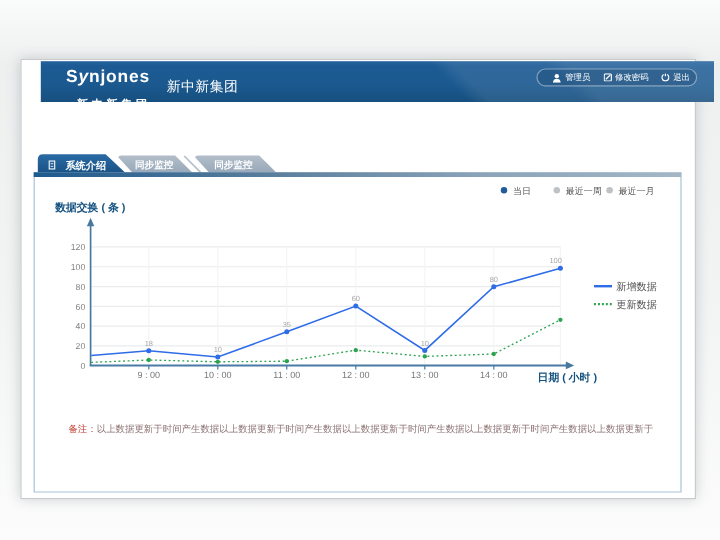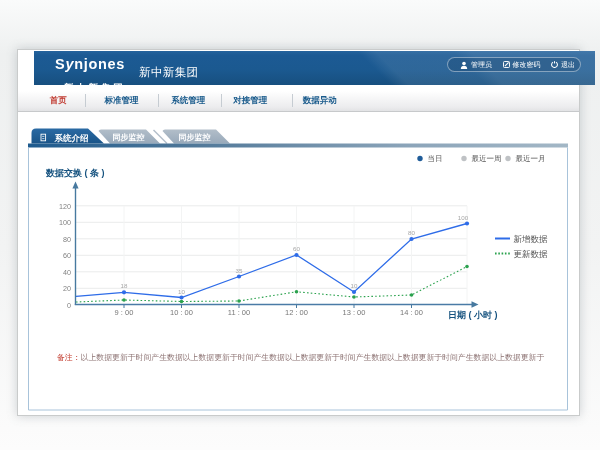--- a/index.html
+++ b/index.html
@@ -61,31 +61,20 @@
             <rect x="0.6" y="0.6" width="6.8" height="6.8" rx="1" fill="none" stroke="#fff" stroke-width="1.1"></rect>
             <line x1="2.2" y1="5.8" x2="6.4" y2="1.6" stroke="#fff" stroke-width="1.2"></line>
           </svg>修改密码</span>
       <span class="gap"></span>
       <span><svg width="7" height="7" viewBox="0 0 8 8">
             <path d="M2.3 1.3 A3.3 3.3 0 1 0 5.7 1.3" fill="none" stroke="#fff" stroke-width="1.2"></path>
             <line x1="4" y1="0.2" x2="4" y2="2.8" stroke="#fff" stroke-width="1.2"></line>
           </svg>退出</span>
     </div>
   </div>
-  <div class="nav">
-    <b class="red" style="left:40.3px;">首页</b>
-    <b style="left:103.4px;">标准管理</b>
-    <b style="left:170.3px;">系统管理</b>
-    <b style="left:232.2px;">对接管理</b>
-    <b style="left:301.8px;">数据异动</b>
-    <i style="left:67px;"></i>
-    <i style="left:140px;"></i>
-    <i style="left:203px;"></i>
-    <i style="left:273.8px;"></i>
-  </div>
 </div>
 <svg id="overlay" width="600" height="450" viewBox="0 0 600 450" style="position:absolute;left:0;top:0;">
 
   <defs>
     <linearGradient id="tabblue" x1="0" y1="0" x2="0" y2="1">
       <stop offset="0" stop-color="#2a6aa4"></stop>
         <stop offset="1" stop-color="#1a5488"></stop>
     </linearGradient>
     <linearGradient id="tabgray" x1="0" y1="0" x2="0" y2="1">
       <stop offset="0" stop-color="#b2bec9"></stop>

